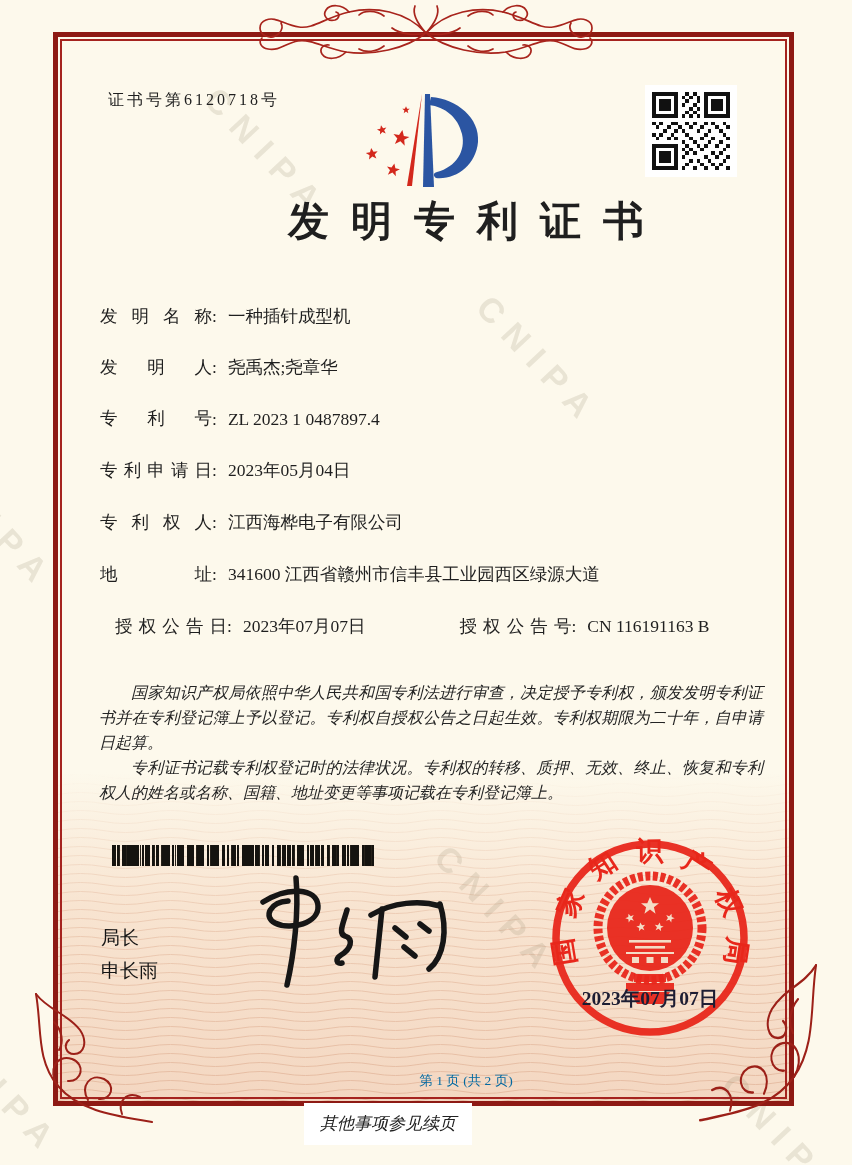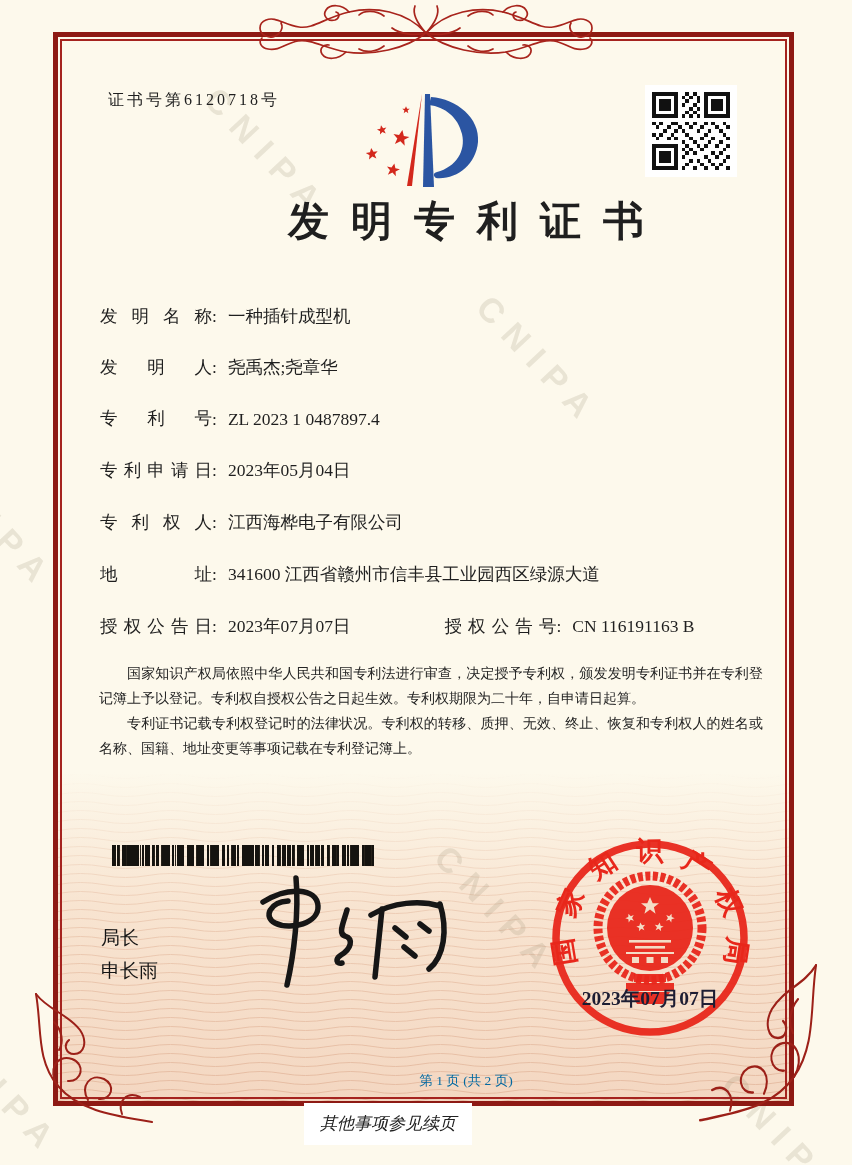--- a/index.html
+++ b/index.html
@@ -17,22 +17,22 @@
   .certno{position:absolute;left:108px;top:90px;font-size:16px;letter-spacing:3px;text-align:right;}
   .title{position:absolute;left:0;top:194px;width:852px;text-align:center;font-size:41px;
          font-weight:bold;letter-spacing:22px;text-indent:22px;margin-left:40px;}
   
   .row{position:absolute;left:100px;font-size:17.5px;white-space:nowrap;}
   .lbl{display:inline-block;width:112px;text-align:justify;text-align-last:justify;vertical-align:bottom;}
   .col{display:inline-block;}
   .val{margin-left:11px;}
   .lbl2{display:inline-block;width:112px;text-align:justify;text-align-last:justify;vertical-align:bottom;margin-left:94px;}
   
-  .paras{position:absolute;left:99px;top:661px;width:664px;font-size:14px;line-height:25px;
-         text-align:justify;color:#242424;}
+  .paras{position:absolute;left:99px;top:680px;width:664px;font-size:16px;line-height:25px;
+         font-style:italic;text-align:justify;color:#242424;}
   .paras p{margin:0;text-indent:2em;}
   
   .barcode{position:absolute;left:112px;top:845px;width:262px;height:21px;
     background:
       repeating-linear-gradient(90deg,#15130f 0 2px,rgba(0,0,0,0) 2px 5px),
       repeating-linear-gradient(90deg,#15130f 0 3px,rgba(0,0,0,0) 3px 11px),
       repeating-linear-gradient(90deg,#26211a 0 1px,rgba(0,0,0,0) 1px 7px),
       repeating-linear-gradient(90deg,#15130f 0 4px,rgba(0,0,0,0) 4px 17px);}
   .signer{position:absolute;left:101px;top:921px;font-family:"Liberation Sans","DejaVu Sans",sans-serif;
           font-size:19px;color:#141414;line-height:33px;}
@@ -148,21 +148,21 @@
   </div>
   <div class="row z20" style="top:458px;">
     <span class="lbl">专利申请日</span><span class="col">:</span><span class="val">2023年05月04日</span>
   </div>
   <div class="row z20" style="top:510px;">
     <span class="lbl">专利权人</span><span class="col">:</span><span class="val">江西海桦电子有限公司</span>
   </div>
   <div class="row z20" style="top:562px;">
     <span class="lbl">地址</span><span class="col">:</span><span class="val">341600 江西省赣州市信丰县工业园西区绿源大道</span>
   </div>
-  <div class="row z20" style="top:614px;">
+  <div class="row z20" style="top:614px;margin-left:15px;">
     <span class="lbl">授权公告日</span><span class="col">:</span><span class="val">2023年07月07日</span><span class="lbl2">授权公告号</span><span class="col">:</span><span class="val">CN 116191163 B</span>
   </div>
 
   <div class="paras z20">
     <p>国家知识产权局依照中华人民共和国专利法进行审查，决定授予专利权，颁发发明专利证书并在专利登记簿上予以登记。专利权自授权公告之日起生效。专利权期限为二十年，自申请日起算。</p>
     <p>专利证书记载专利权登记时的法律状况。专利权的转移、质押、无效、终止、恢复和专利权人的姓名或名称、国籍、地址变更等事项记载在专利登记簿上。</p>
   </div>
 
   <div class="barcode z20"></div>
 

